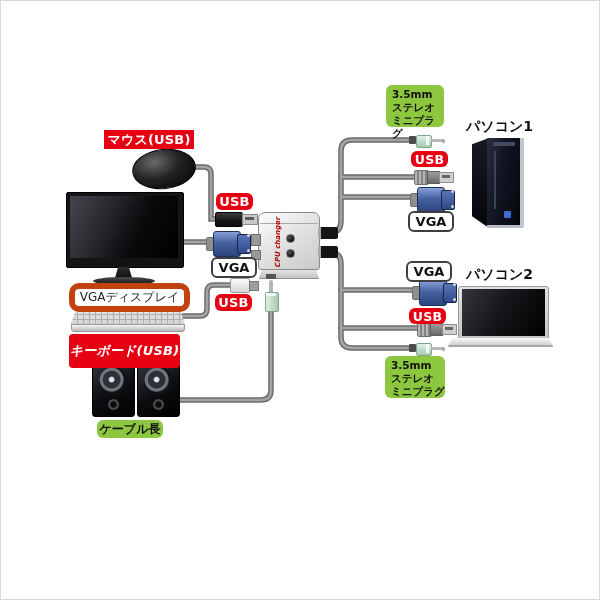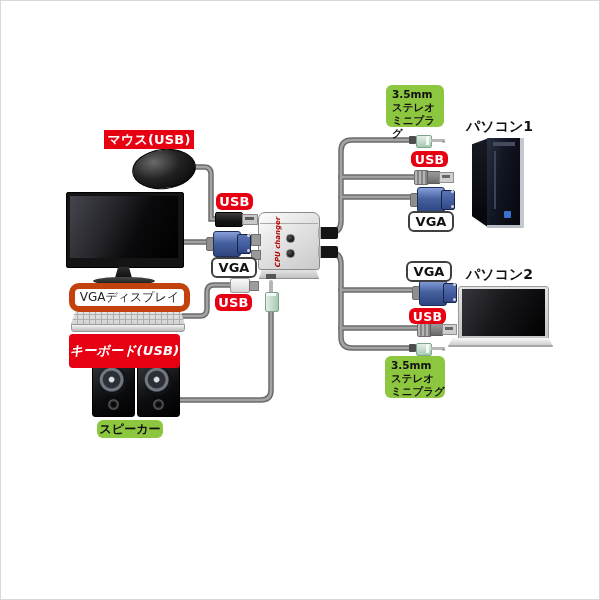--- a/index.html
+++ b/index.html
@@ -215,21 +215,21 @@
     <div class="abs" style="left:0;top:52px;width:105px;height:9px;background:linear-gradient(#fafafa,#c2c2c2);clip-path:polygon(4% 0,96% 0,100% 100%,0 100%);"></div>
     <div class="abs" style="left:0;top:59px;width:105px;height:2px;background:#a8a8a8;border-radius:0 0 3px 3px;"></div>
   </div>
 
   <div class="badge-red" style="left:104px;top:130px;width:90px;height:19px;border-radius:0;">マウス(USB)</div>
   <div class="badge-red" style="left:216px;top:193px;width:37px;height:17px;">USB</div>
   <div class="badge-white" style="left:211px;top:257px;width:42px;height:17px;">VGA</div>
   <div class="pill-white" style="left:69px;top:283px;width:109px;height:17px;">VGAディスプレイ</div>
   <div class="badge-red" style="left:215px;top:294px;width:37px;height:17px;">USB</div>
   <div class="badge-red" style="left:69px;top:334px;width:111px;height:34px;border-radius:4px;font-style:italic;">キーボード(USB)</div>
-  <div class="badge-green" style="left:97px;top:420px;width:66px;height:18px;">スピーカー</div>
+  <div class="badge-green" style="left:97px;top:420px;width:66px;height:18px;">ケーブル長</div>
 
   <div class="green-multi" style="left:386px;top:85px;width:58px;height:42px;">
     <div>3.5mm</div>
     <div>ステレオ</div>
     <div>ミニプラグ</div>
   </div>
   <div class="badge-red" style="left:411px;top:151px;width:37px;height:16px;font-size:12.5px;">USB</div>
   <div class="badge-white" style="left:408px;top:211px;width:42px;height:17px;">VGA</div>
 
 

